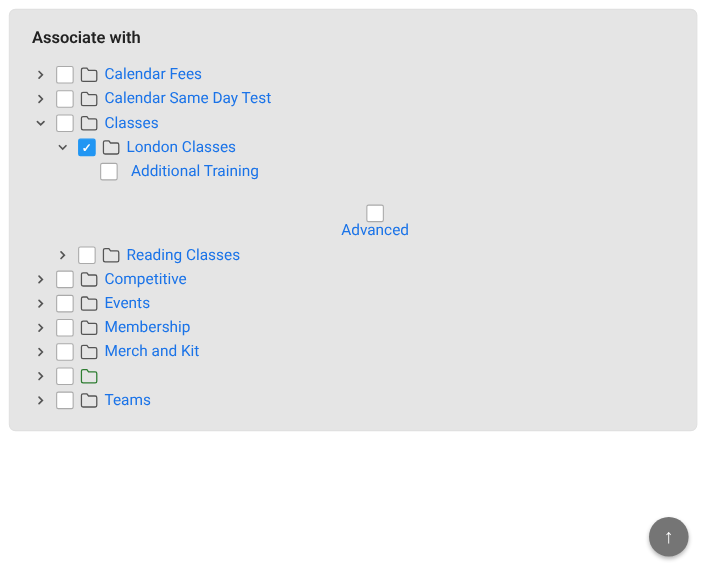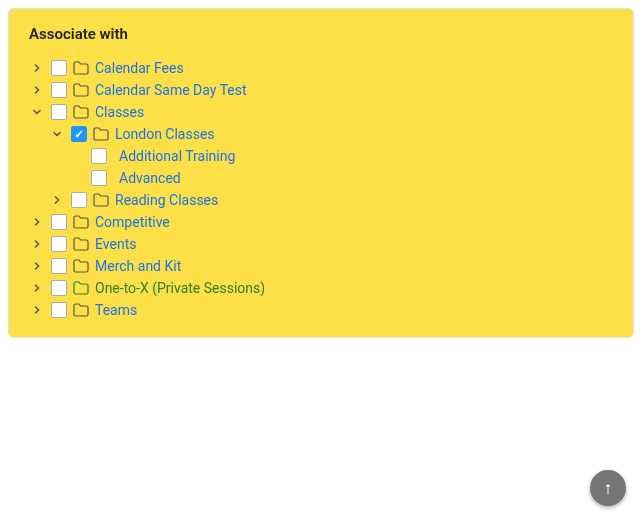--- a/index.html
+++ b/index.html
@@ -9,21 +9,21 @@
       background: #fff;
       color: #333;
       width: 642px;
       min-height: 526px;
     }
     .container {
       padding: 16px 20px;
       border: 1px solid #e0e0e0;
       border-radius: 6px;
       margin: 8px;
-      background: #fde047;
+      background: #e5e5e5;
     }
     .section-title {
       font-weight: 600;
       font-size: 15px;
       margin-bottom: 14px;
       color: #222;
     }
     .tree-list {
       list-style: none;
     }
@@ -180,21 +180,21 @@
       </li>
       <li class="tree-item">
         <div class="tree-row" style="padding-left: 40px;">
           <span class="chevron" style="visibility: hidden;"></span>
           <span class="checkbox"></span>
           <span style="width: 6px; display: inline-block;"></span>
           <span class="item-label">Additional Training</span>
         </div>
       </li>
       <li class="tree-item">
-        <div class="tree-row" style="padding-left: 40px;">
+        <div class="tree-row" style="padding-left: 40px; flex-direction: column;">
           <span class="chevron" style="visibility: hidden;"></span>
           <span class="checkbox"></span>
           <span style="width: 6px; display: inline-block;"></span>
           <span class="item-label">Advanced</span>
         </div>
       </li>
       <li class="tree-item">
         <div class="tree-row" style="padding-left: 20px;">
           <span class="chevron">
             <svg width="10" height="10" viewBox="0 0 10 10">
@@ -248,37 +248,52 @@
             <svg width="10" height="10" viewBox="0 0 10 10">
               <path d="M3.5 2L6.5 5L3.5 8" stroke="#555" stroke-width="1.5" fill="none" stroke-linecap="round"></path>
             </svg>
           </span>
           <span class="checkbox"></span>
           <span class="folder-icon">
             <svg viewBox="0 0 16 14" fill="none" xmlns="http://www.w3.org/2000/svg">
     <path d="M1 2.5C1 1.67 1.67 1 2.5 1H6L7.5 3H13.5C14.33 3 15 3.67 15 4.5V11.5C15 12.33 14.33 13 13.5 13H2.5C1.67 13 1 12.33 1 11.5V2.5Z" stroke="#555" stroke-width="1.2" fill="none"></path>
   </svg>
           </span>
+          <span class="item-label">Membership</span>
+        </div>
+      </li>
+      <li class="tree-item">
+        <div class="tree-row" style="padding-left: 0px;">
+          <span class="chevron">
+            <svg width="10" height="10" viewBox="0 0 10 10">
+              <path d="M3.5 2L6.5 5L3.5 8" stroke="#555" stroke-width="1.5" fill="none" stroke-linecap="round"></path>
+            </svg>
+          </span>
+          <span class="checkbox"></span>
+          <span class="folder-icon">
+            <svg viewBox="0 0 16 14" fill="none" xmlns="http://www.w3.org/2000/svg">
+    <path d="M1 2.5C1 1.67 1.67 1 2.5 1H6L7.5 3H13.5C14.33 3 15 3.67 15 4.5V11.5C15 12.33 14.33 13 13.5 13H2.5C1.67 13 1 12.33 1 11.5V2.5Z" stroke="#555" stroke-width="1.2" fill="none"></path>
+  </svg>
+          </span>
           <span class="item-label">Merch and Kit</span>
         </div>
       </li>
       <li class="tree-item">
         <div class="tree-row" style="padding-left: 0px;">
           <span class="chevron">
             <svg width="10" height="10" viewBox="0 0 10 10">
               <path d="M3.5 2L6.5 5L3.5 8" stroke="#555" stroke-width="1.5" fill="none" stroke-linecap="round"></path>
             </svg>
           </span>
           <span class="checkbox"></span>
           <span class="folder-icon">
             <svg viewBox="0 0 16 14" fill="none" xmlns="http://www.w3.org/2000/svg">
     <path d="M1 2.5C1 1.67 1.67 1 2.5 1H6L7.5 3H13.5C14.33 3 15 3.67 15 4.5V11.5C15 12.33 14.33 13 13.5 13H2.5C1.67 13 1 12.33 1 11.5V2.5Z" stroke="#2e7d32" stroke-width="1.2" fill="none"></path>
   </svg>
           </span>
-          <span class="item-label green">One-to-X (Private Sessions)</span>
         </div>
       </li>
       <li class="tree-item">
         <div class="tree-row" style="padding-left: 0px;">
           <span class="chevron">
             <svg width="10" height="10" viewBox="0 0 10 10">
               <path d="M3.5 2L6.5 5L3.5 8" stroke="#555" stroke-width="1.5" fill="none" stroke-linecap="round"></path>
             </svg>
           </span>
           <span class="checkbox"></span>

